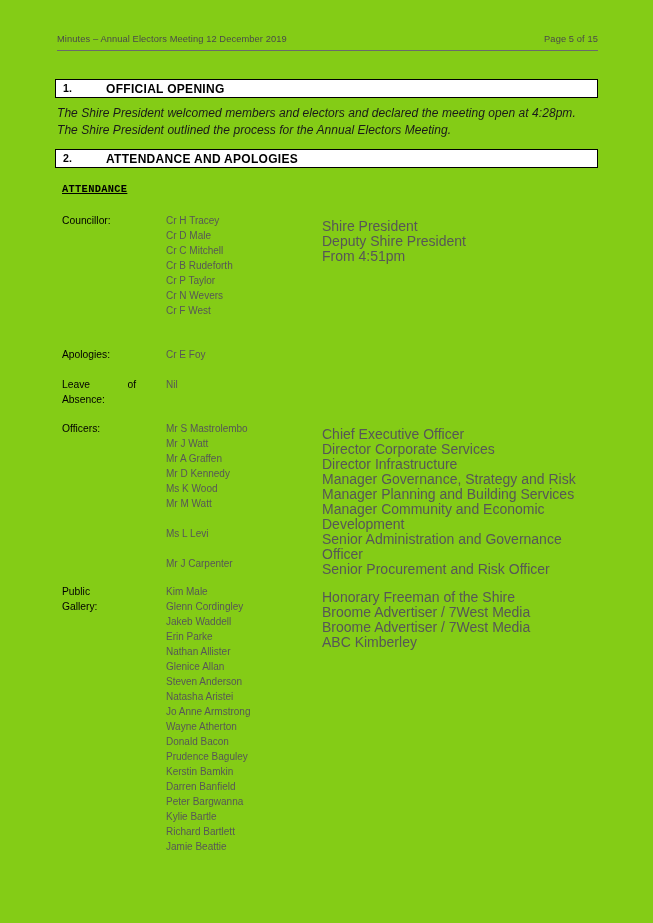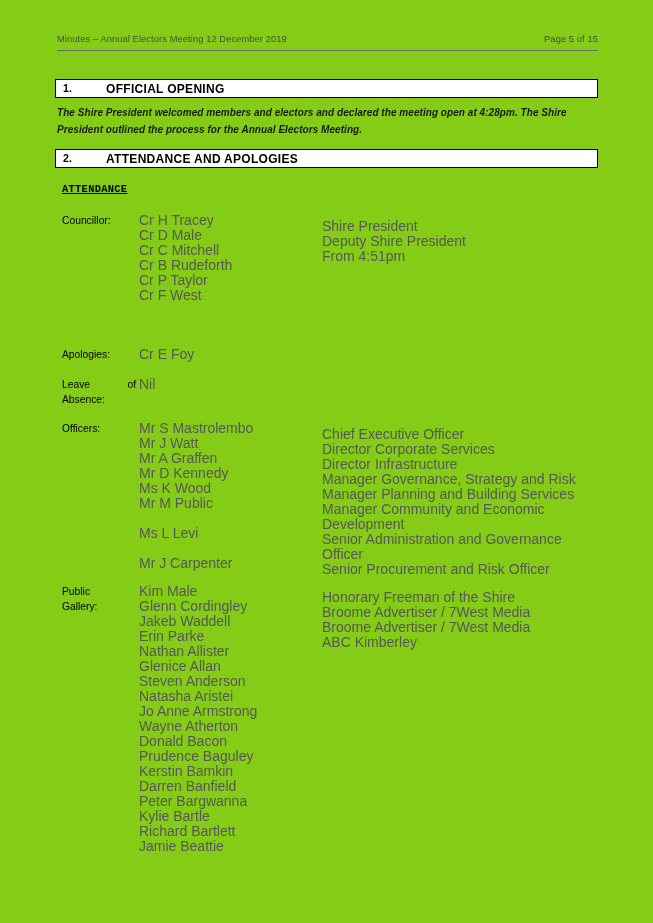--- a/index.html
+++ b/index.html
@@ -73,22 +73,22 @@
     color: #000;
     letter-spacing: 0.3px;
   }
 
   
   .intro {
     position: absolute;
     left: 57px;
     top: 105px;
     width: 541px;
-    font-size: 10px;
-    font-weight: bold;
+    font-size: 12px;
+    font-weight: normal;
     font-style: italic;
     color: #1a1a1a;
     line-height: 16.5px;
     letter-spacing: 0.05px;
   }
 
   
   .attendance-heading {
     position: absolute;
     left: 62px;
@@ -123,24 +123,24 @@
   .row .label .lbl-line {
     display: flex;
     justify-content: space-between;
     width: 74px;
   }
   .row .label .lbl-line.single {
     display: block;
   }
   .row .col-names {
     position: absolute;
-    left: 77px;
+    left: 104px;
     top: 0;
     width: 170px;
-    font-size: 14px;
+    font-size: 10px;
     color: #575757;
     line-height: 15px;
   }
   .row .col-roles {
     position: absolute;
     left: 260px;
     top: 6px;
     width: 276px;
     font-size: 14px;
     color: #575757;
@@ -182,20 +182,21 @@
   <div class="row" style="top:213px;">
     <div class="label">
       <span class="lbl-line single">Councillor:</span>
     </div>
     <div class="col-names">
       <span class="entry">Cr H Tracey</span>
       <span class="entry">Cr D Male</span>
       <span class="entry">Cr C Mitchell</span>
       <span class="entry">Cr B Rudeforth</span>
       <span class="entry">Cr P Taylor</span>
+      <span class="entry">Cr N Wevers</span>
       <span class="entry">Cr F West</span>
     </div>
     <div class="col-roles">
       <span class="entry">Shire President</span>
       <span class="entry">Deputy Shire President</span>
       <span class="entry">From 4:51pm</span>
     </div>
   </div>
 
   <div class="row" style="top:347px;">
@@ -223,21 +224,21 @@
   <div class="row" style="top:421px;">
     <div class="label">
       <span class="lbl-line single">Officers:</span>
     </div>
     <div class="col-names">
       <span class="entry">Mr S Mastrolembo</span>
       <span class="entry">Mr J Watt</span>
       <span class="entry">Mr A Graffen</span>
       <span class="entry">Mr D Kennedy</span>
       <span class="entry">Ms K Wood</span>
-      <span class="entry">Mr M Public</span>
+      <span class="entry">Mr M Watt</span>
       <span class="entry blank">&nbsp;</span>
       <span class="entry">Ms L Levi</span>
       <span class="entry blank">&nbsp;</span>
       <span class="entry">Mr J Carpenter</span>
     </div>
     <div class="col-roles">
       <span class="entry">Chief Executive Officer</span>
       <span class="entry">Director Corporate Services</span>
       <span class="entry">Director Infrastructure</span>
       <span class="entry">Manager Governance, Strategy and Risk</span>

